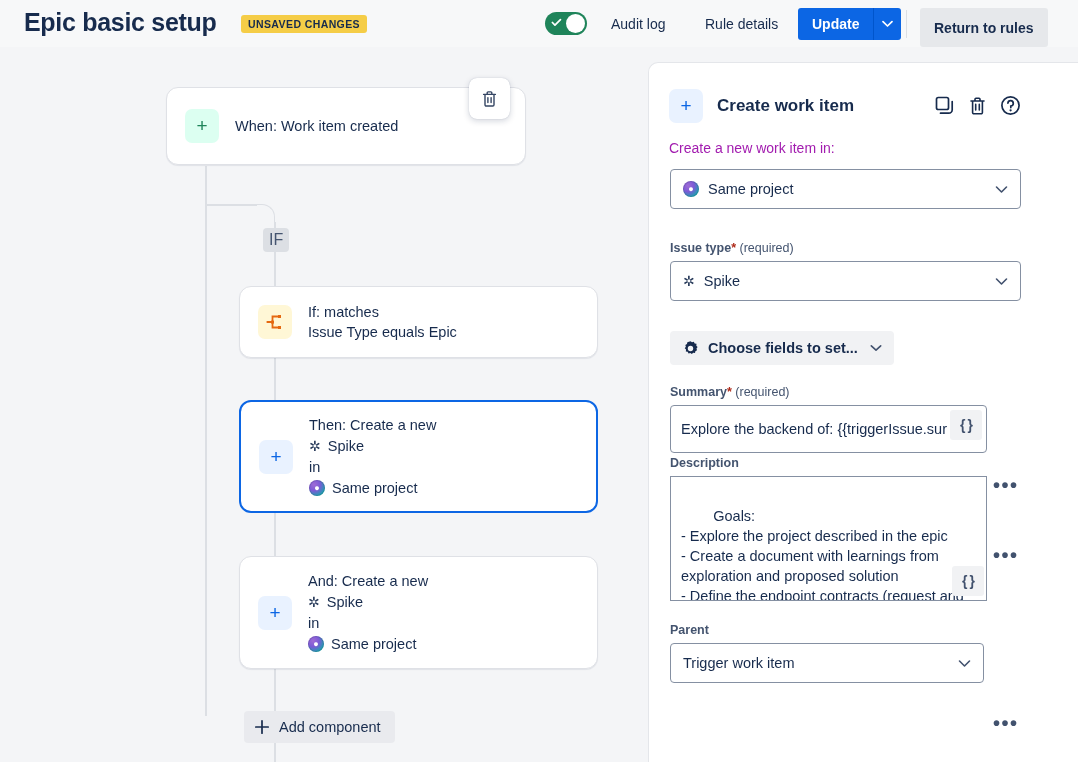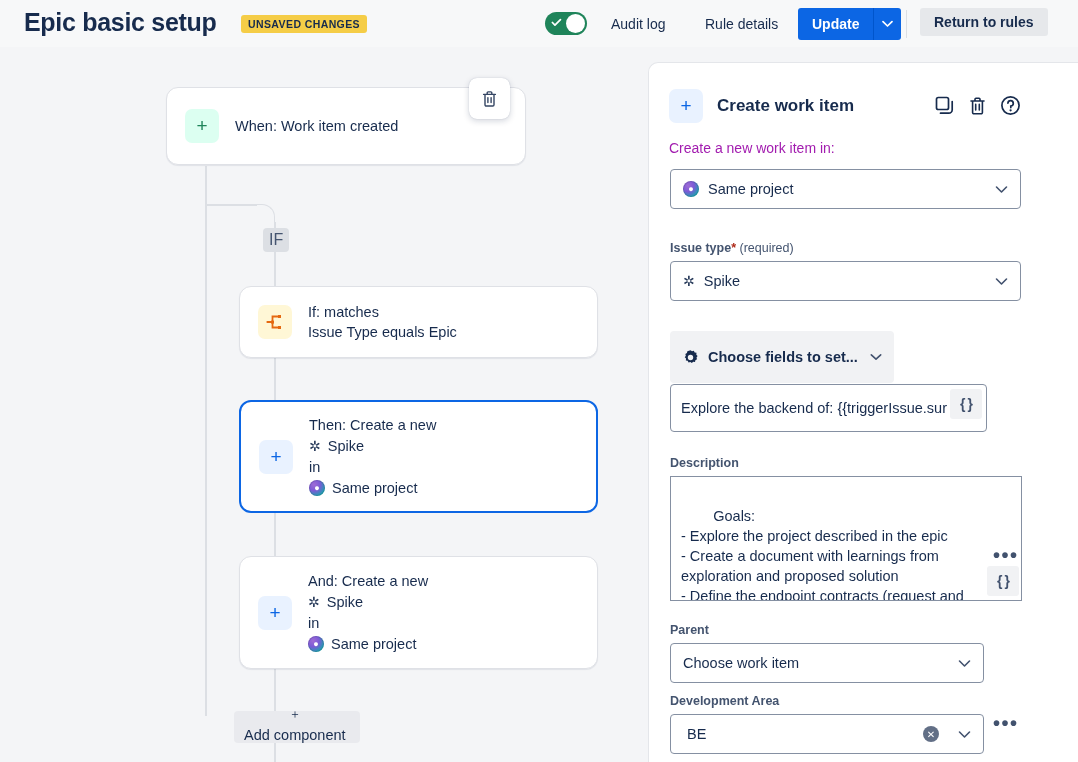--- a/index.html
+++ b/index.html
@@ -69,21 +69,21 @@
     border: none; border-left: 1px solid #0055cc;
     border-radius: 0 3px 3px 0;
     width: 28px; cursor: pointer;
     display: flex; align-items: center; justify-content: center;
   }
   .divider-v {
     position: absolute; left: 906px; top: 10px;
     width: 1px; height: 28px; background: #dcdfe4;
   }
   .btn-return {
-    position: absolute; left: 920px; top: 8px; height: 28px;
+    position: absolute; left: 920px; top: 8px; height: 39px;
     background: #e6e8eb; color: #172b4d;
     border: none; border-radius: 3px;
     font-size: 14px; font-weight: 600;
     padding: 0 14px; cursor: pointer;
     display: flex; align-items: center;
   }
 
   
   .canvas {
     position: absolute; left: 0; top: 47px;
@@ -205,21 +205,21 @@
     padding: 0 12px; cursor: pointer;
     font-size: 14.5px; color: #172b4d; gap: 9px;
   }
   .select-caret { margin-left: auto; color: #42526e; display:flex; }
 
   .fieldrow { position: absolute; }
 
   .choose-fields {
     position: absolute; left: 669px - 648px; top: 0;
     background: #f1f2f4; border: none; border-radius: 4px;
-    height: 52px; padding: 0 12px;
+    height: 34px; padding: 0 12px;
     display: flex; align-items: center; gap: 9px;
     font-size: 14.5px; font-weight: 600; color: #172b4d;
     cursor: pointer;
   }
 
   .text-input {
     background: #fff; border: 1px solid #8590a2; border-radius: 4px;
     height: 48px; display: flex; align-items: center;
     padding: 0 0 0 10px;
     font-size: 14.5px; color: #172b4d;
@@ -351,21 +351,21 @@
           <span>Spike</span>
         </div>
         <div class="node-line">in</div>
         <div class="node-line">
           <span class="proj-avatar">●</span>
           <span>Same project</span>
         </div>
       </div>
     </div>
 
-    <button class="add-component" style="left:234px; top:664px;flex-direction:column;">
+    <button class="add-component" style="left:244px; top:664px;">
       <svg width="16" height="16" viewBox="0 0 16 16">
         <path d="M8 1.8 V14.2 M1.8 8 H14.2" stroke="#172b4d" stroke-width="1.7" stroke-linecap="round"></path>
       </svg>
       <span>Add component</span>
     </button>
   </div>
 
   <div class="panel">
 
     <div class="panel-head">
@@ -431,59 +431,51 @@
         <path d="M8.5 1.2 l1.5 1.1 1.8-.5 .9 1.6 1.8 .4 -.2 1.85 1.3 1.3 -1.1 1.5 .5 1.8 -1.6 .9 -.4 1.8 -1.85-.2 -1.3 1.3 -1.5-1.1 -1.8 .5 -.9-1.6 -1.8-.4 .2-1.85 -1.3-1.3 1.1-1.5 -.5-1.8 1.6-.9 .4-1.8Z" fill="#172b4d"></path>
         <circle cx="8.5" cy="8.5" r="2.7" fill="#f1f2f4"></circle>
       </svg>
       <span>Choose fields to set...</span>
       <svg width="12" height="8" viewBox="0 0 12 8" style="margin-left:3px;">
         <path d="M1.3 1.8 L6 6.2 L10.7 1.8" stroke="#42526e" stroke-width="1.6" fill="none" stroke-linecap="round" stroke-linejoin="round"></path>
       </svg>
     </button>
 
     <div class="fieldrow" style="left:21px; top:321px; width:317px;">
+      <div class="field-label">
+        <span>Summary</span><span class="req-star">*</span>
+        <span class="req-word">(required)</span>
+      </div>
       <div class="text-input">
         <span style="white-space:nowrap;">Explore the backend of: {{triggerIssue.sur</span>
         <span class="smart-btn">{ }</span>
       </div>
     </div>
     <span class="ellipsis-btn" style="top: 412px; left: 344px;">•••</span>
 
-    <div class="fieldrow" style="left:21px; top:392px; width:352px;">
+    <div class="fieldrow" style="left:21px; top:392px; width:317px;">
       <div class="field-label">Description</div>
       <div class="textarea-box" style="height:125px;">
         <span>Goals:
 - Explore the project described in the epic
 - Create a document with learnings from exploration and proposed solution
 - Define the endpoint contracts (request and response)</span>
         <span class="smart-btn" style="right:2px; top:auto; bottom:4px;">{ }</span>
       </div>
     </div>
     <span class="ellipsis-btn" style="left:344px; top:482px;">•••</span>
 
     <div class="fieldrow" style="left:21px; top:559px; width:314px;">
       <div class="field-label">Parent</div>
       <div class="select-box">
-        <span>Choose work item</span>
+        <span>Trigger work item</span>
         <span class="select-caret">
           <svg width="13" height="9" viewBox="0 0 13 9">
               <path d="M1.5 2 L6.5 7 L11.5 2" stroke="#42526e" stroke-width="1.6" fill="none" stroke-linecap="round" stroke-linejoin="round"></path>
             </svg>
         </span>
       </div>
     </div>
     <span class="ellipsis-btn" style="left:344px; top:650px;">•••</span>
 
-    <div class="fieldrow" style="left:21px; top:630px; width:314px;">
-      <div class="field-label">Development Area</div>
-      <div class="select-box">
-        <span style="margin-left:4px;">BE</span>
-        <span class="clear-x">✕</span>
-        <span class="select-caret" style="margin-left:10px;">
-          <svg width="13" height="9" viewBox="0 0 13 9">
-              <path d="M1.5 2 L6.5 7 L11.5 2" stroke="#42526e" stroke-width="1.6" fill="none" stroke-linecap="round" stroke-linejoin="round"></path>
-            </svg>
-        </span>
-      </div>
-    </div>
 
   </div>
 </div>
 
 </body></html>

